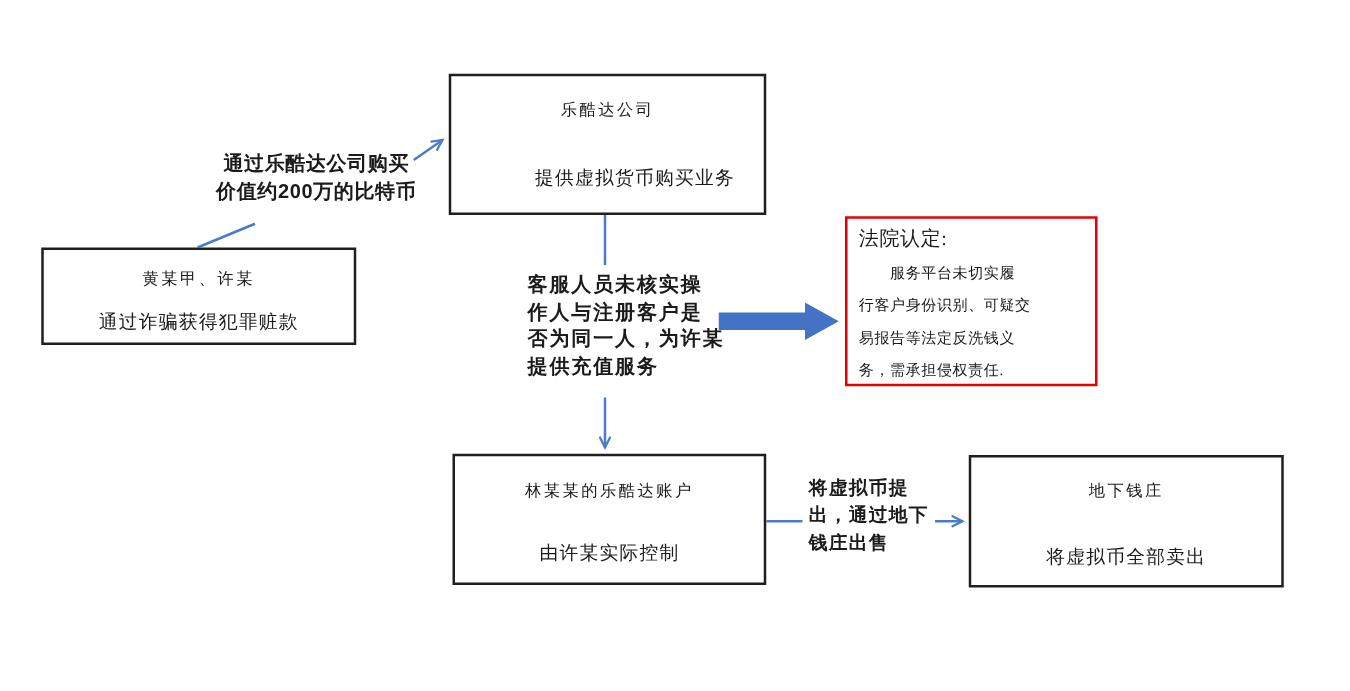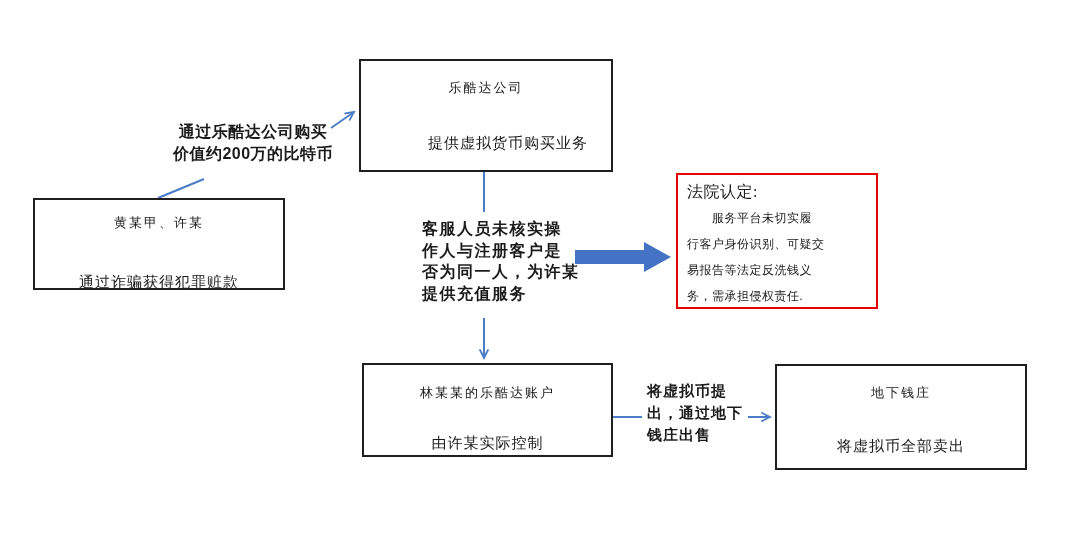--- a/index.html
+++ b/index.html
@@ -59,25 +59,25 @@
     letter-spacing:2px;
     white-space:nowrap;
   }
   .node-subtitle{
     margin-top:32px;
     font-size:15px;
     line-height:20px;
     letter-spacing:1px;
     white-space:nowrap;
   }
-  .node-fraudsters{left:33px;top:198px;width:252px;height:92px;padding-top:11px;gap:24px;}
+  .node-fraudsters{left:33px;top:198px;width:252px;height:78px;padding-top:11px;}
   .node-fraudsters .node-subtitle{margin-top:13px;}
   .node-company{left:359px;top:59px;width:254px;height:113px;padding-top:15px;}
   .node-company .node-subtitle{margin-top:33px;margin-left:44px;}
-  .node-account{left:362px;top:363px;width:251px;height:94px;padding-top:16px;}
+  .node-account{left:362px;top:363px;width:251px;height:105px;padding-top:16px;}
   .node-account .node-subtitle{margin-top:28px;}
   .node-bank{left:775px;top:364px;width:252px;height:106px;padding-top:15px;}
   .node-bank .node-subtitle{margin-top:31px;}
 
   .edge-label{
     position:absolute;
     z-index:1;
     font-family:"Liberation Sans","DejaVu Sans",sans-serif;
     font-weight:bold;
     white-space:pre-line;

